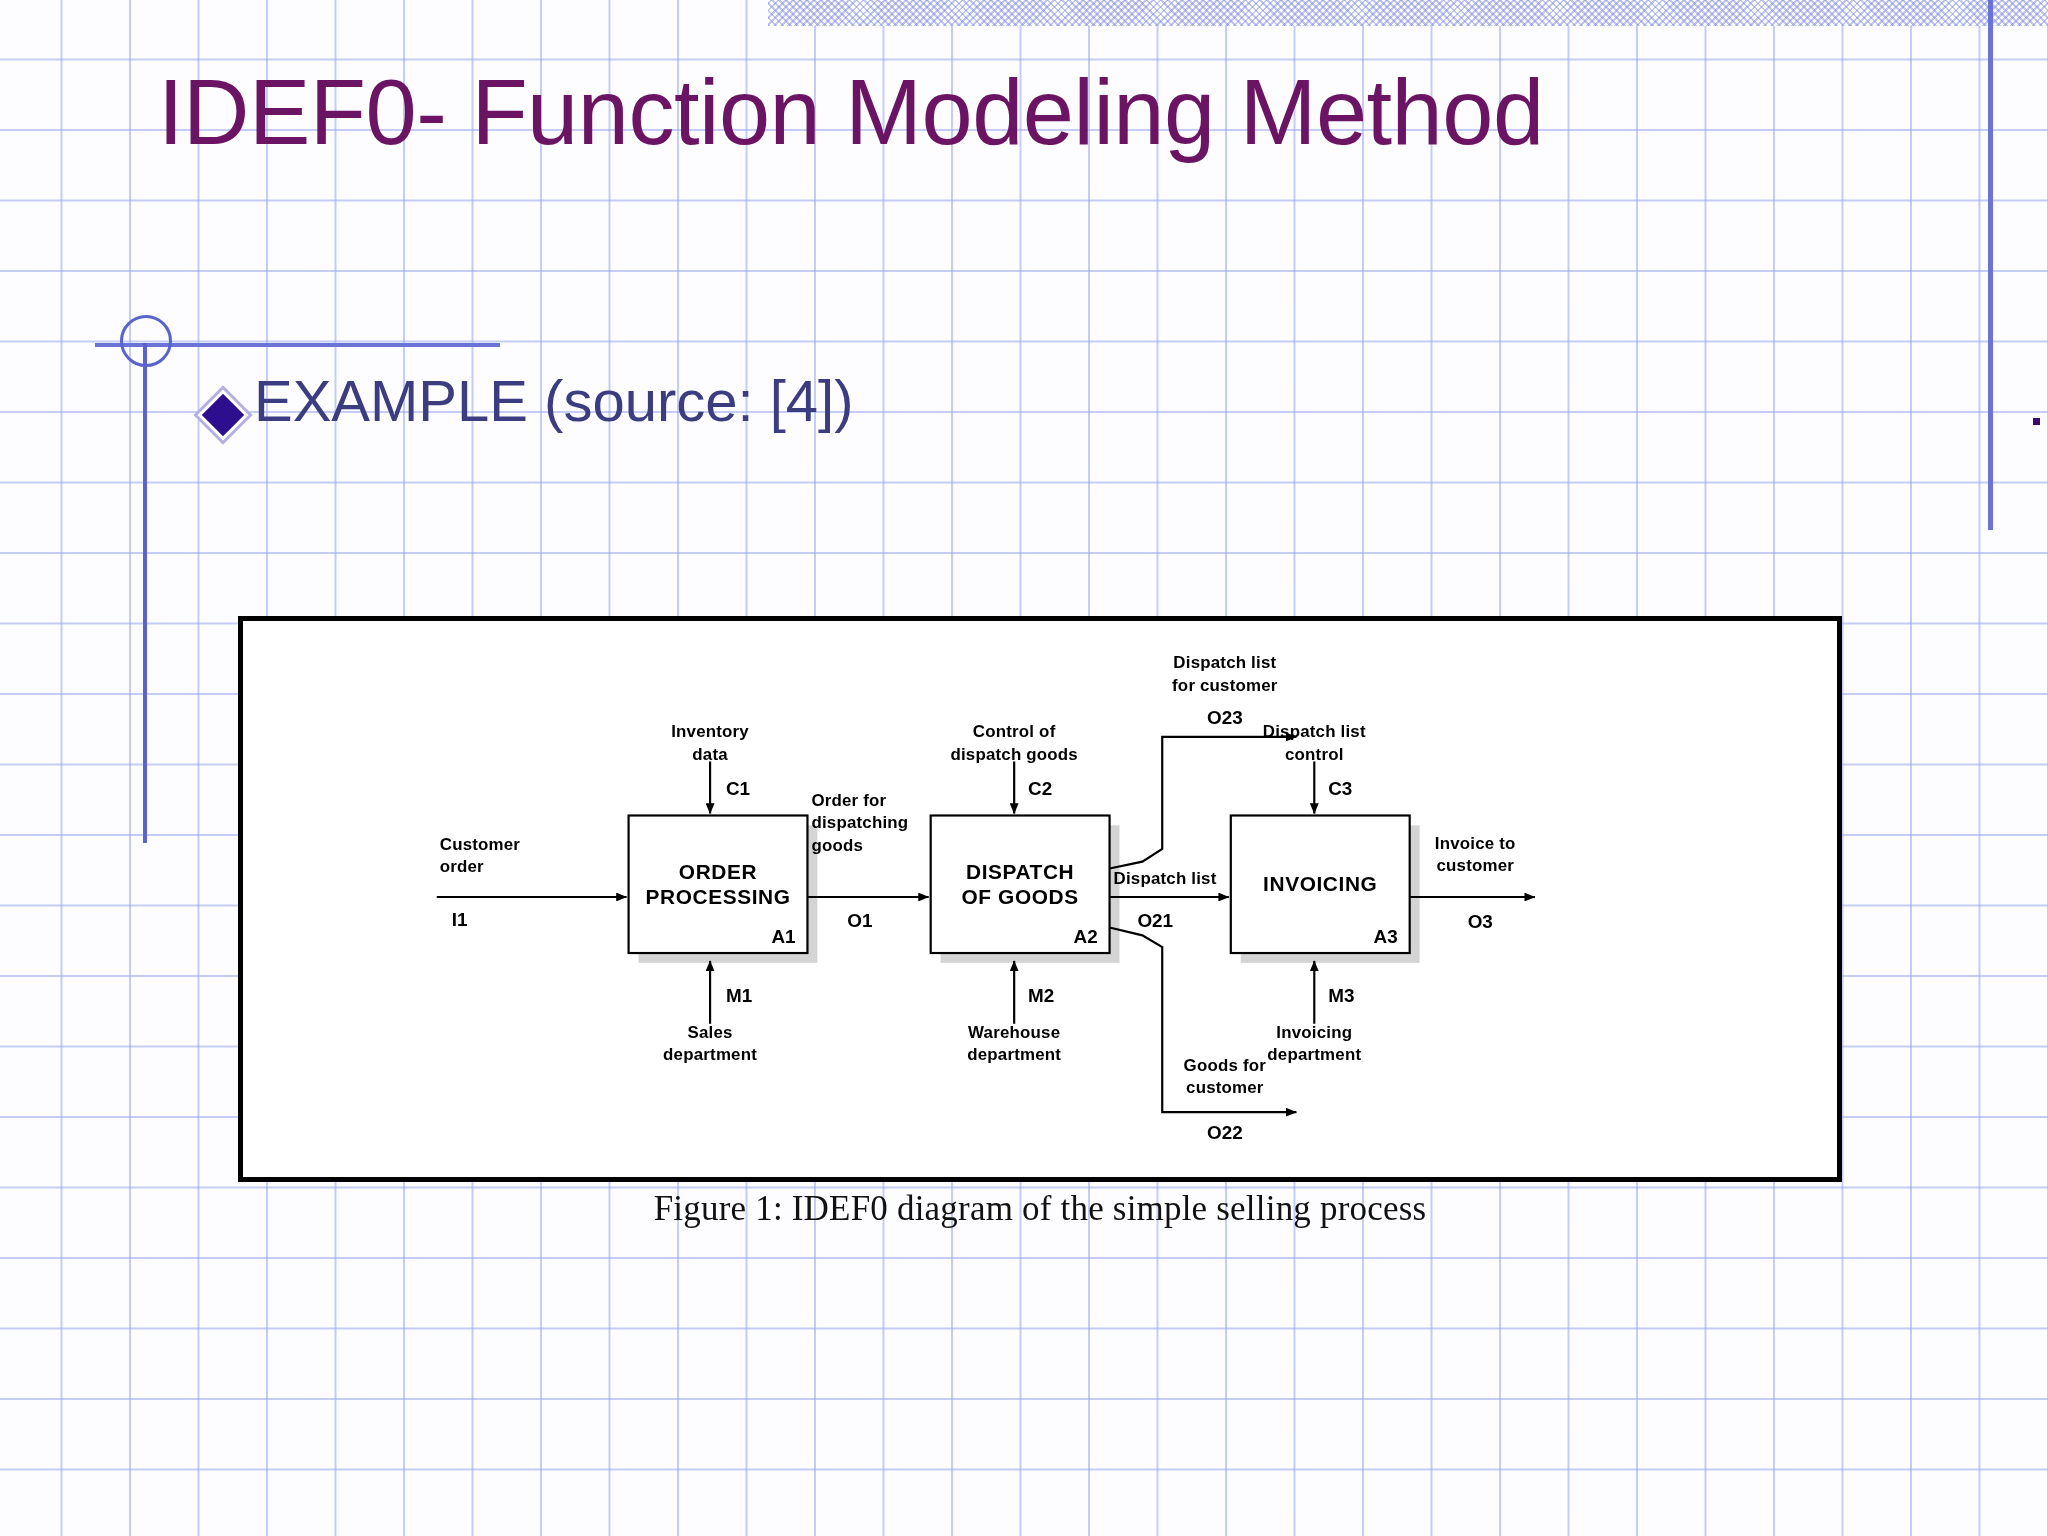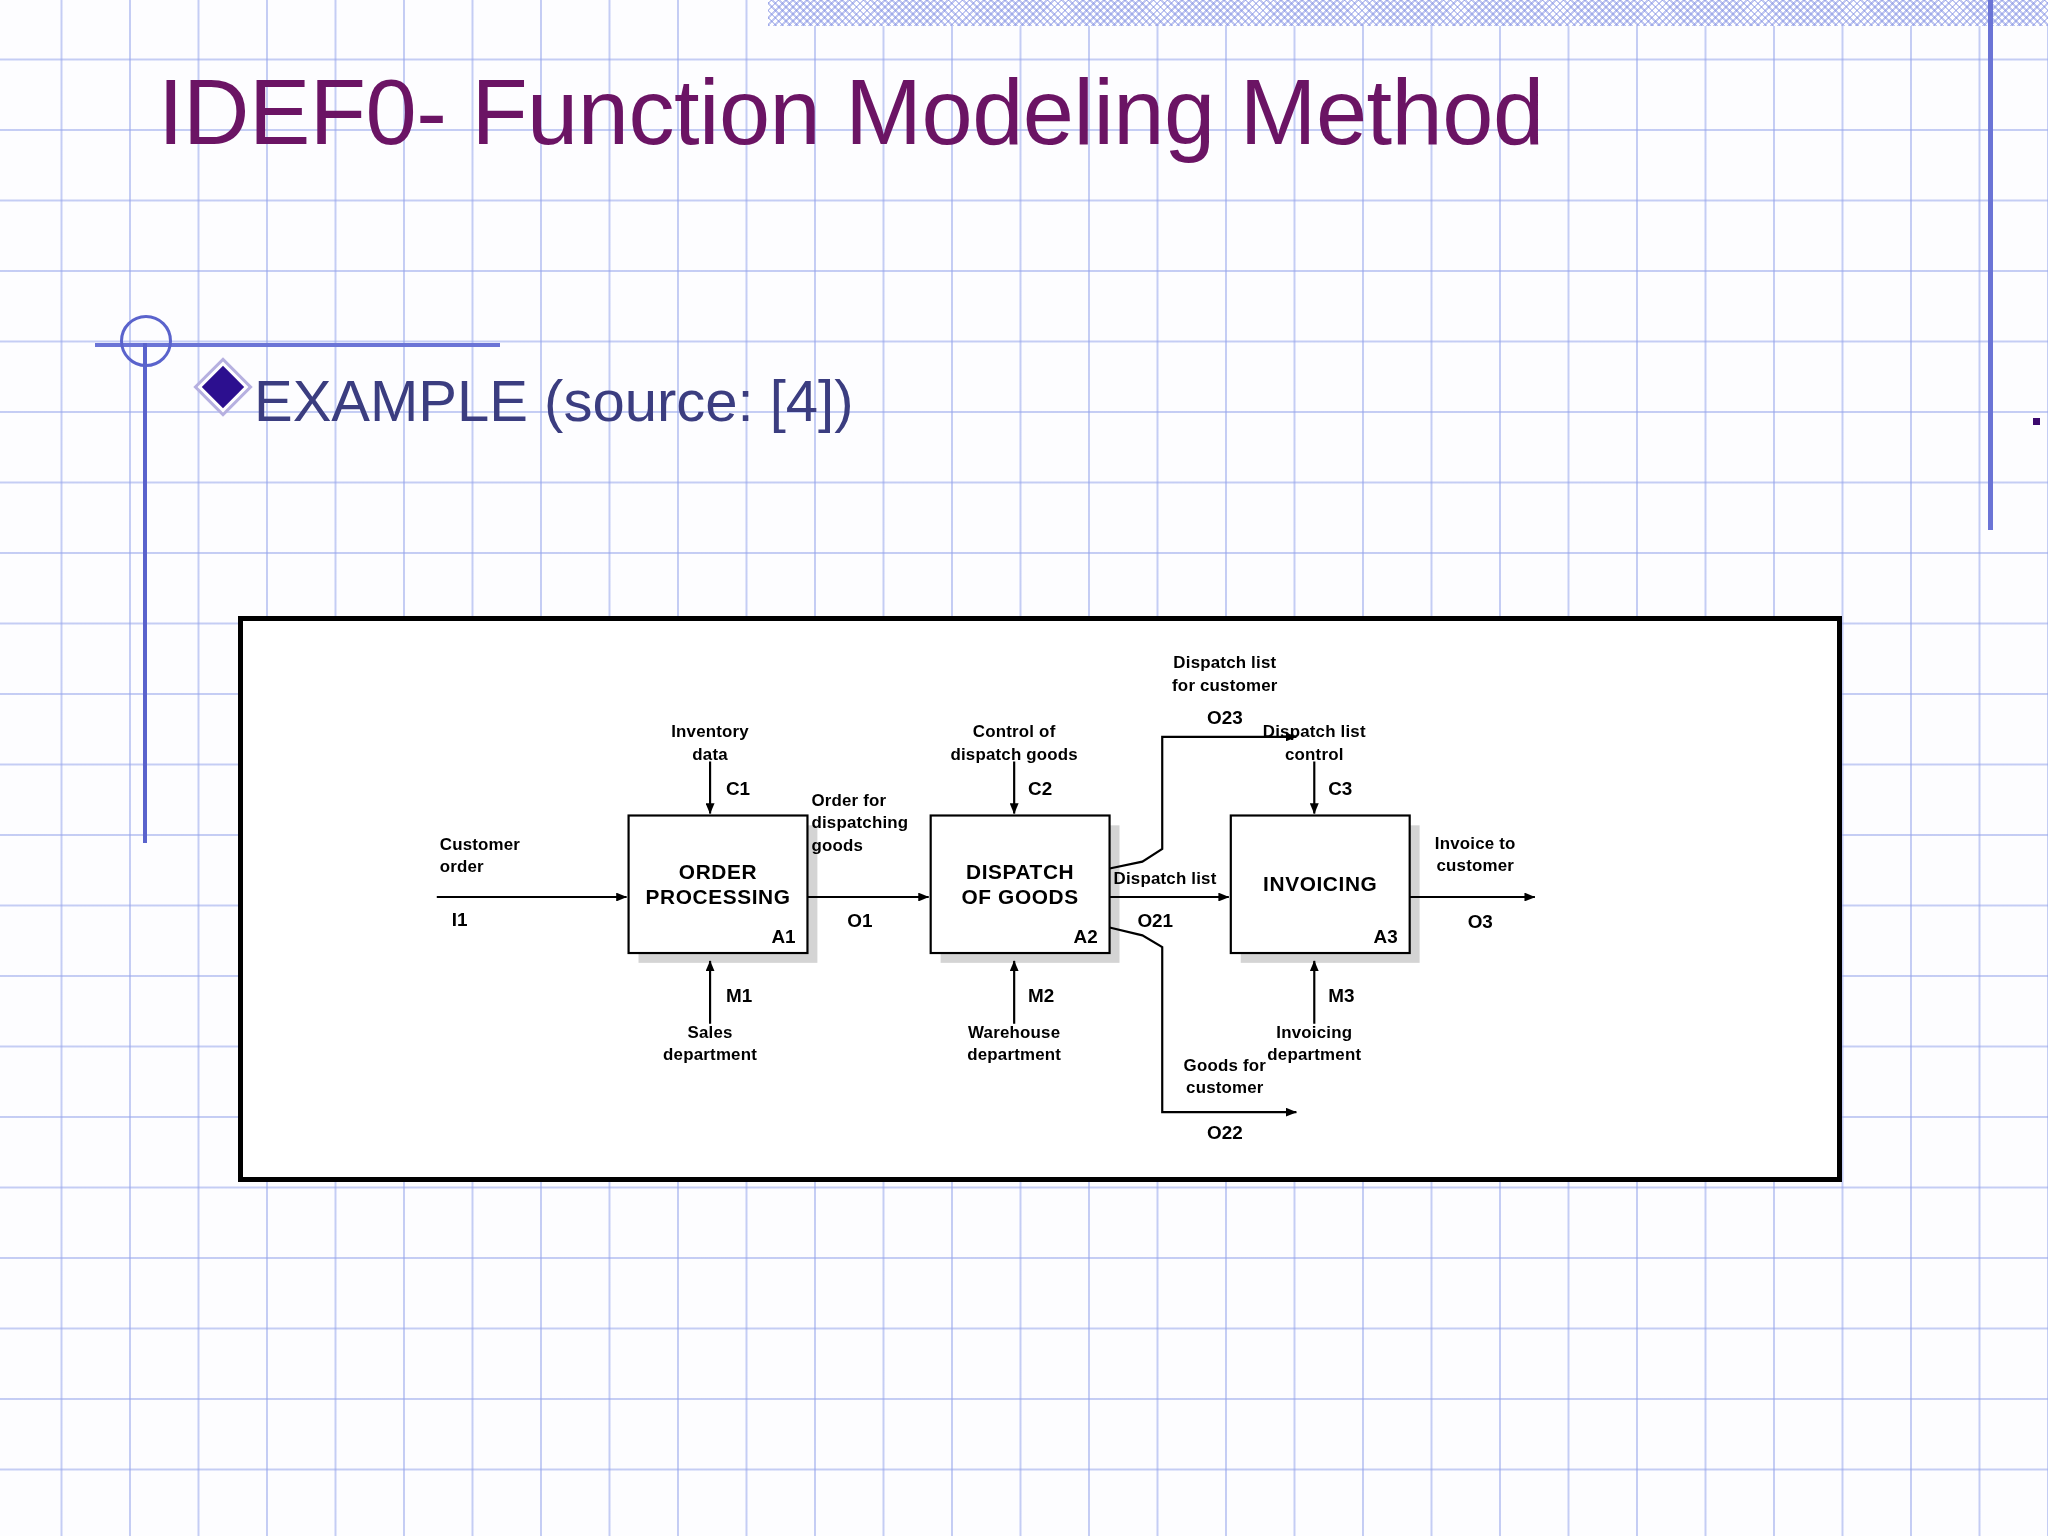--- a/index.html
+++ b/index.html
@@ -97,21 +97,21 @@
     letter-spacing: -0.5px;
     white-space: pre-line;
   }
 
   
   #bullet-row {
     position: absolute;
     left: 208px;
     top: 372px;
     display: flex;
-    align-items: flex-start;
+    align-items: flex-end;
     gap: 6px;
   }
   .bullet-diamond {
     width: 30px;
     height: 30px;
     flex: 0 0 auto;
     background: #2c0f8f;
     transform: rotate(45deg);
     box-shadow: 0 0 0 3px #ffffff, 0 0 0 6px #b6b0e0;
     margin-right: 10px;
@@ -282,15 +282,16 @@
         <text class="idef-lbl ta-mid" x="1078" y="424">Invoicing</text>
         <text class="idef-lbl ta-mid" x="1078" y="447">department</text>
 
         <line class="idef-line" x1="1174" y1="281" x2="1300" y2="281" marker-end="url(#ah)"></line>
         <text class="idef-lbl ta-mid" x="1240" y="232">Invoice to</text>
         <text class="idef-lbl ta-mid" x="1240" y="255">customer</text>
         <text class="idef-code ta-mid" x="1245" y="313">O3</text>
       </svg>
 
     </div>
+    <div id="figure-caption">Figure 1: IDEF0 diagram of the simple selling process</div>
   </div>
 
 </div>
 
 </body></html>

